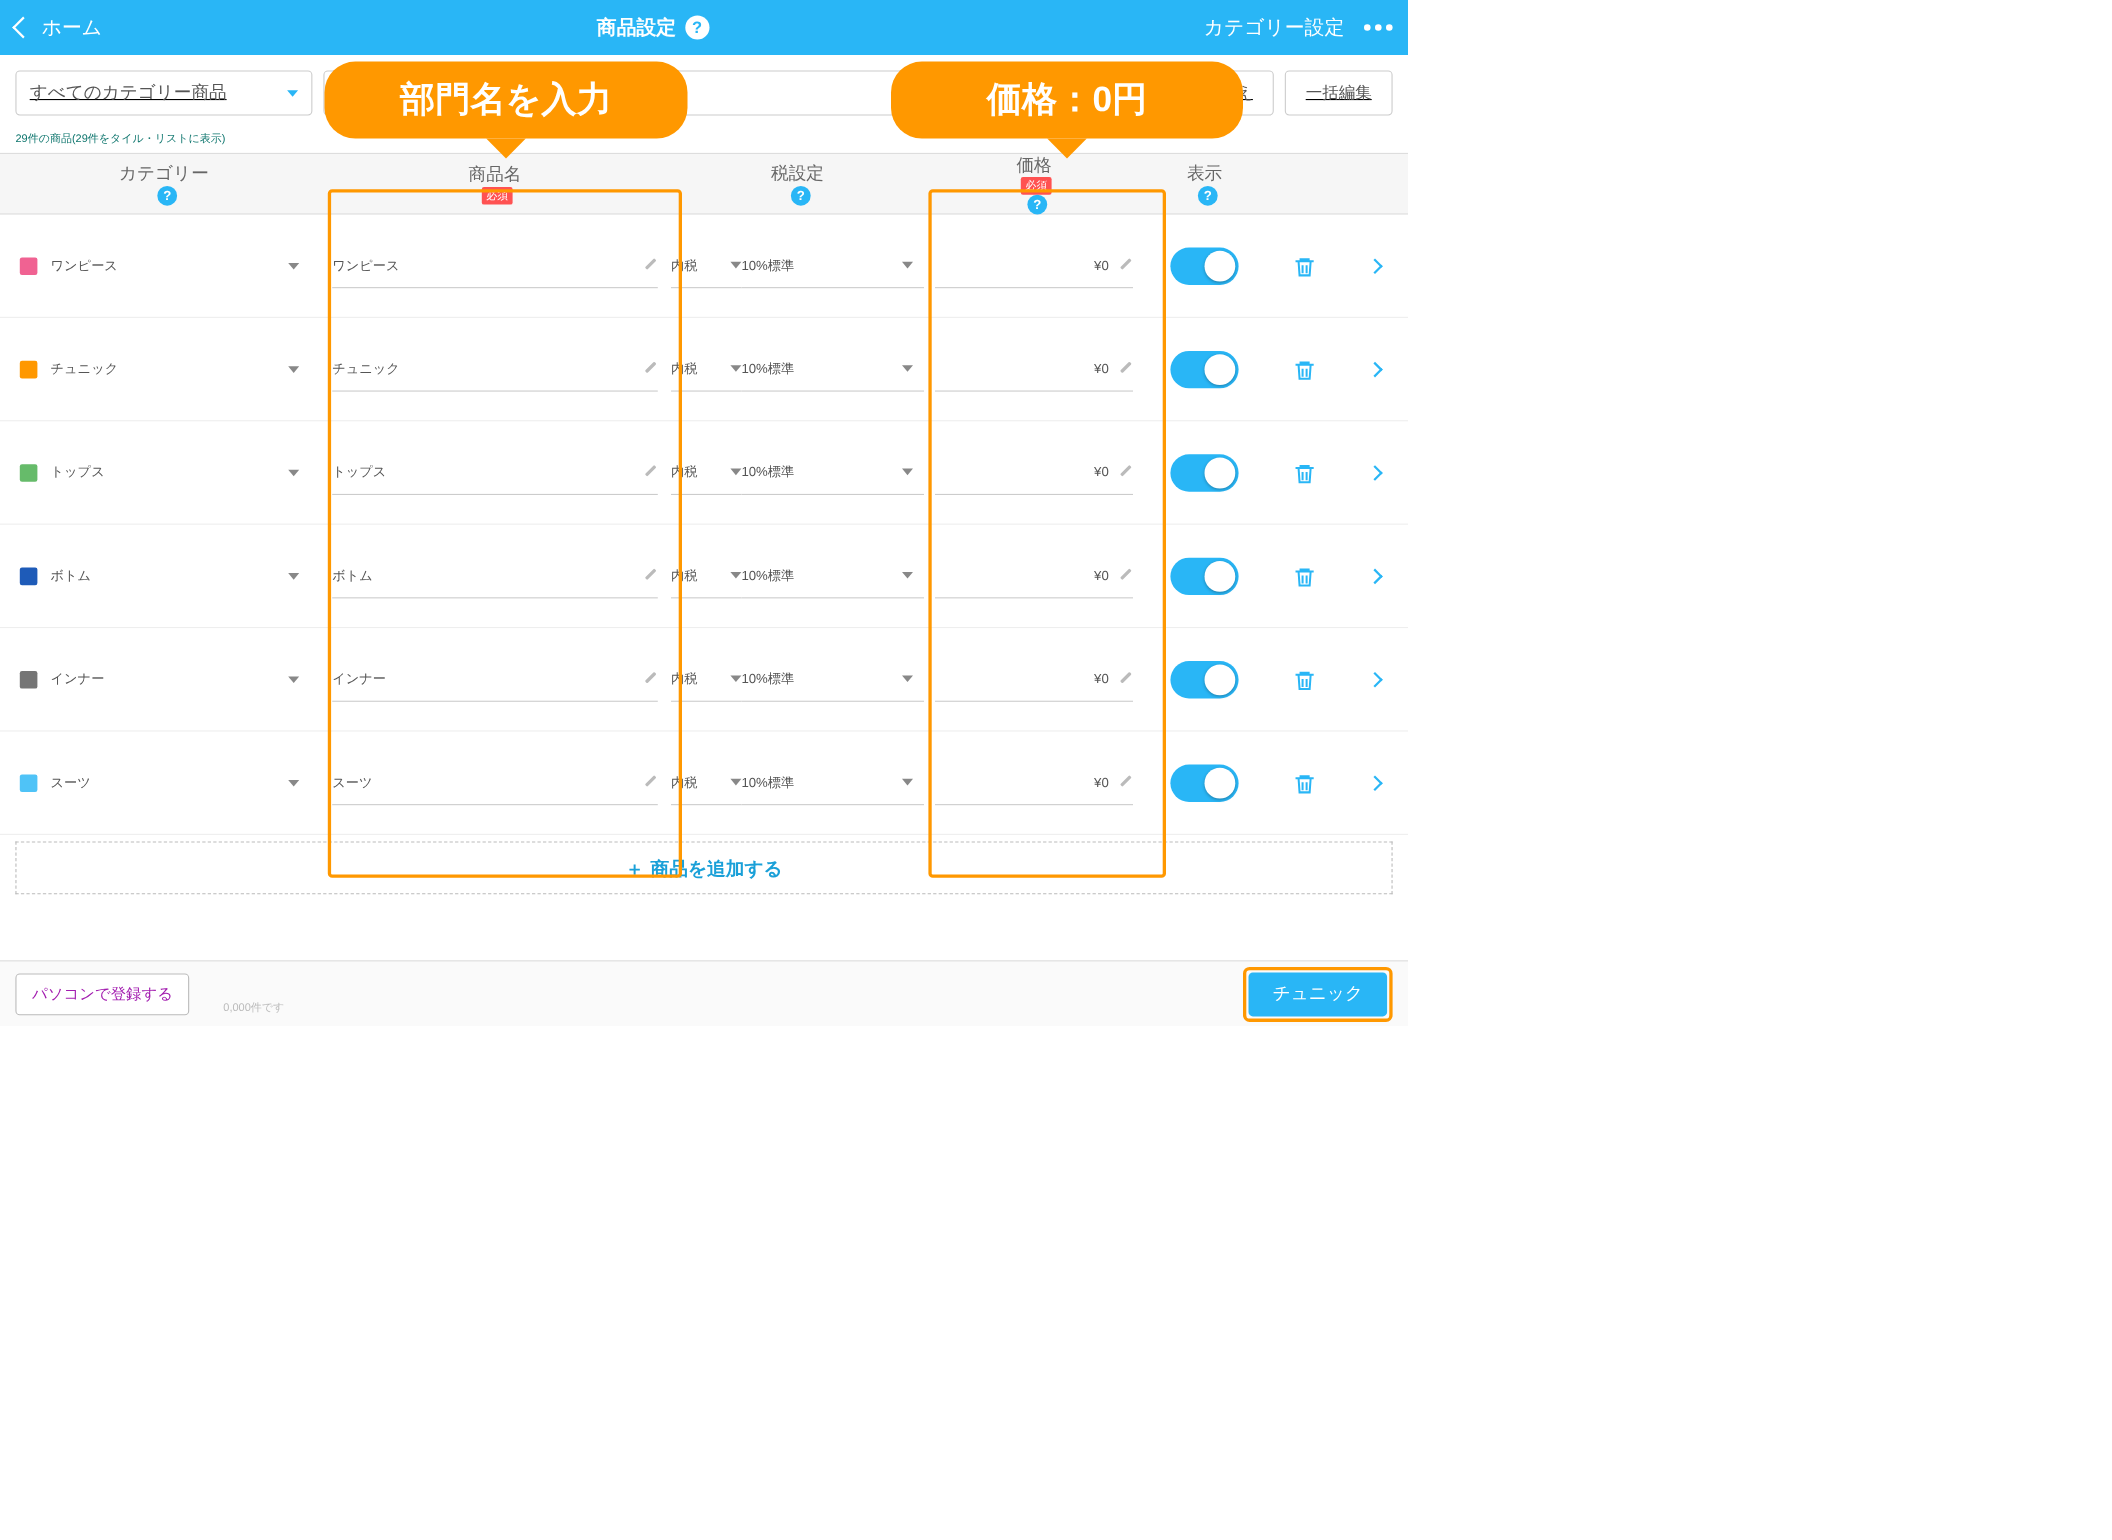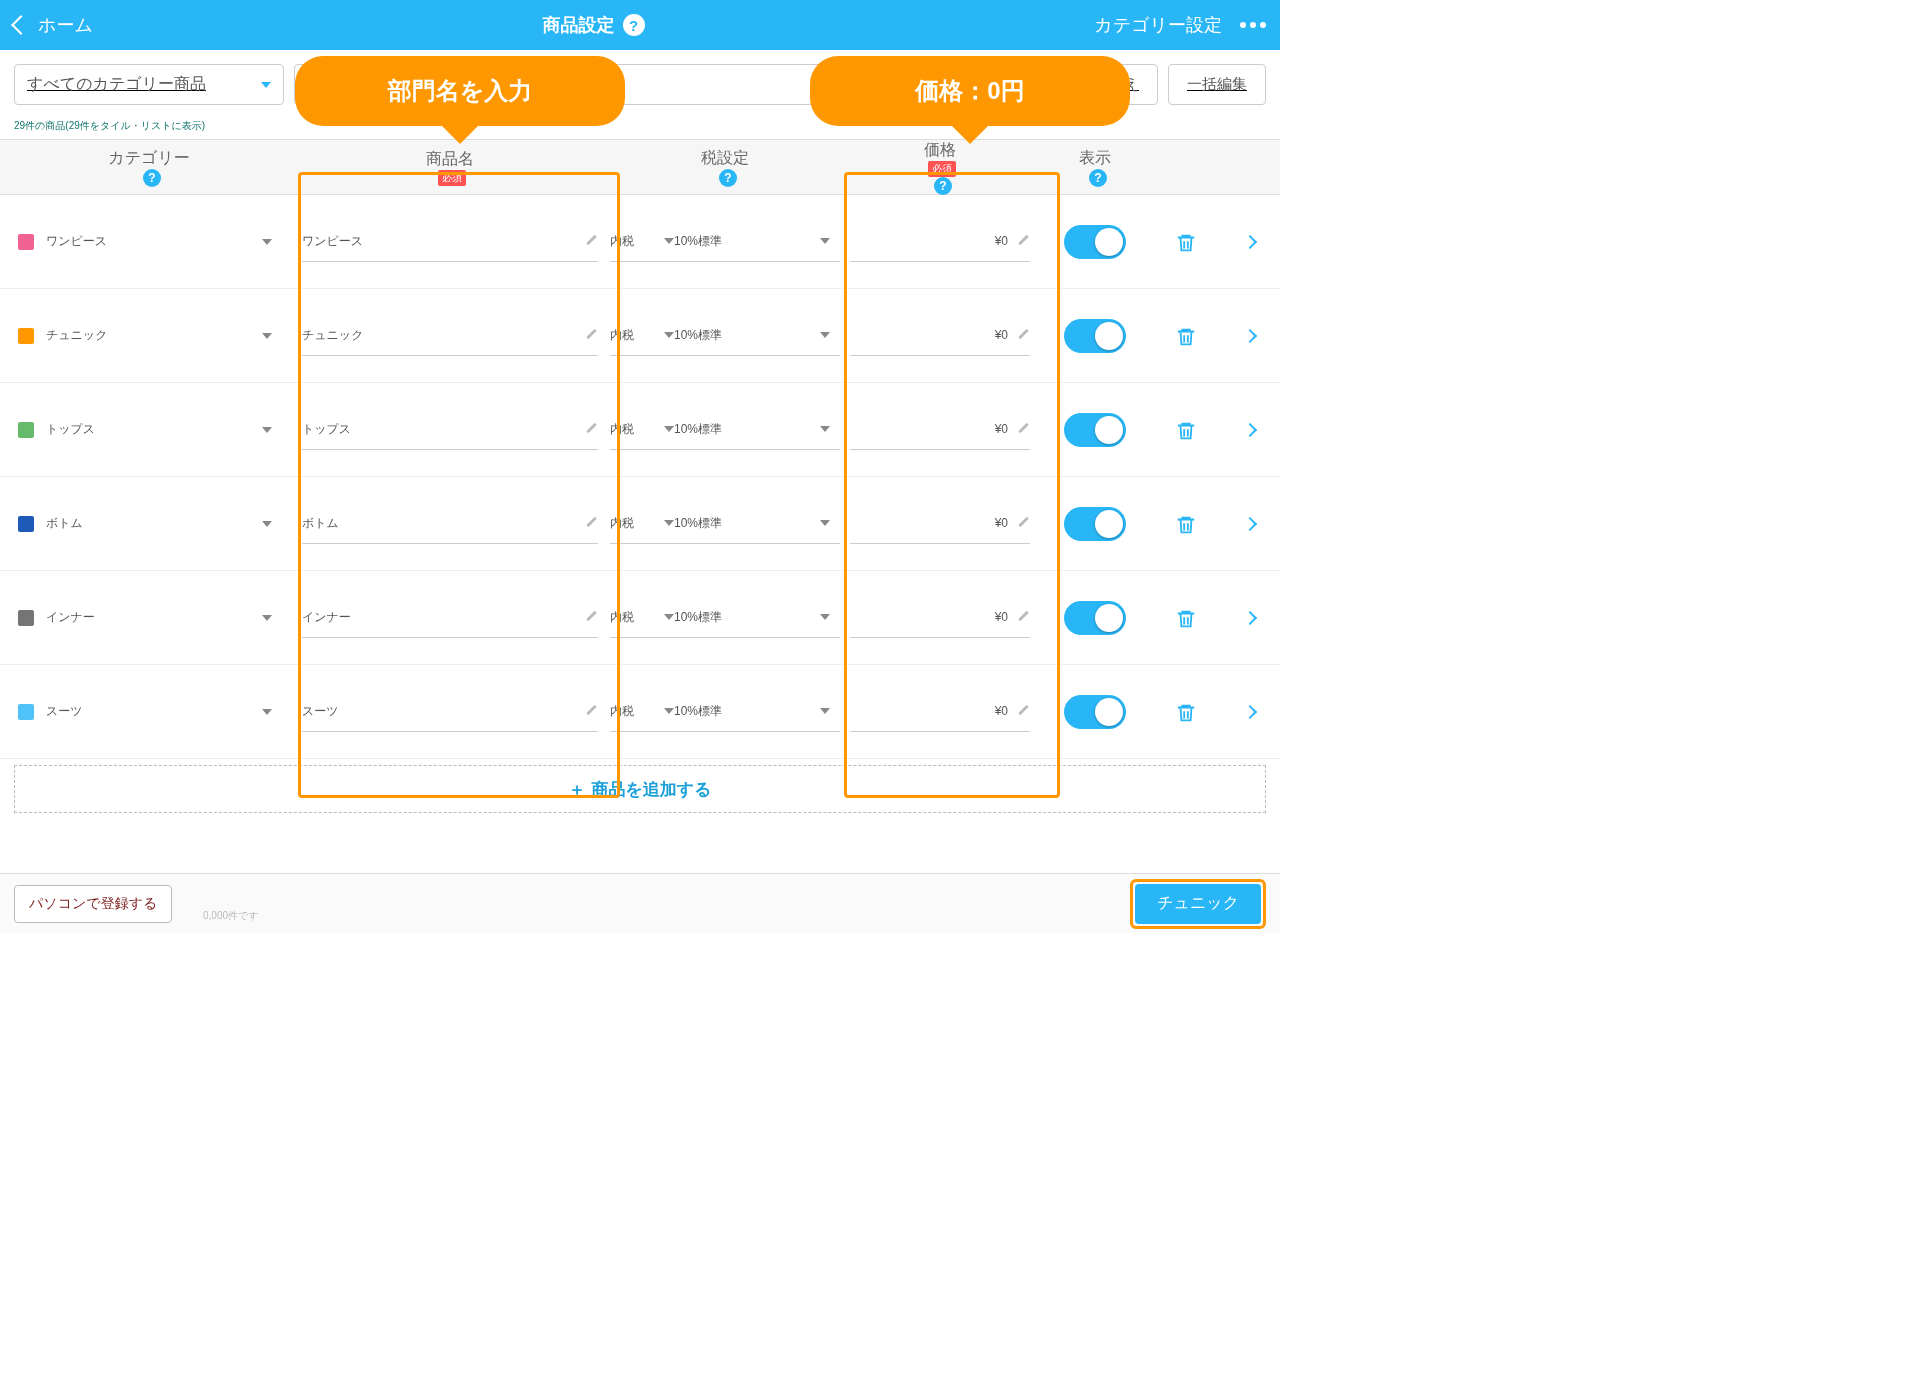--- a/index.html
+++ b/index.html
@@ -63,27 +63,27 @@
 .toggle::after { content: ""; position: absolute; width: 28px; height: 28px; border-radius: 50%; background: #fff; top: 3px; right: 3px; box-shadow: 0 1px 3px rgba(0,0,0,.3); }
 .actcell { width: 130px; display: flex; justify-content: space-around; align-items: center; }
 .trash { width: 20px; height: 22px; position: relative; cursor: pointer; }
 .trash svg { width: 22px; height: 24px; }
 
 
 .add-row { height: 48px; display: flex; align-items: center; justify-content: center; border: 1px dashed #bbb; margin: 6px 14px 0; color: #1aa0d8; font-size: 17px; font-weight: 600; cursor: pointer; gap: 6px; }
 
 
 .footer { position: absolute; bottom: 0; left: 0; right: 0; height: 60px; border-top: 1px solid #ddd; display: flex; align-items: center; justify-content: space-between; padding: 0 14px; background: #fafafa; }
-.btn-pc { height: 38px; padding: 0 14px; border: 1px solid #bbb; border-radius: 4px; background: #fff; color: #7f1d1d; font-size: 14px; }
+.btn-pc { height: 38px; padding: 0 14px; border: 1px solid #bbb; border-radius: 4px; background: #fff; color: #a21caf; font-size: 14px; }
 .btn-save { height: 40px; padding: 0 22px; border-radius: 4px; background: #29b6f6; color: #fff; font-size: 16px; border: none; cursor: pointer; }
 .save-frame { border: 3px solid #ff9800; border-radius: 6px; padding: 2px; }
 .limit-text { position: absolute; bottom: 10px; left: 203px; color: #bbb; font-size: 10px; }
 
 
-.callout { position: absolute; background: #ff9800; color: #fff; font-size: 24px; font-weight: 600; display: flex; align-items: center; justify-content: center; height: 70px; z-index: 10; border-radius: 28px; }
+.callout { position: absolute; background: #ff9800; color: #fff; font-size: 32px; font-weight: 600; display: flex; align-items: center; justify-content: center; height: 70px; z-index: 10; border-radius: 28px; }
 .callout::after { content: ""; position: absolute; bottom: -18px; left: 50%; transform: translateX(-50%); border-left: 18px solid transparent; border-right: 18px solid transparent; border-top: 18px solid #ff9800; }
 .callout1 { left: 295px; top: 56px; width: 330px; }
 .callout2 { left: 810px; top: 56px; width: 320px; }
 .col-frame { position: absolute; border: 3px solid #ff9800; border-radius: 4px; pointer-events: none; z-index: 5; }
 .frame-name  { left: 298px; top: 172px; width: 322px; height: 626px; }
 .frame-price { left: 844px; top: 172px; width: 216px; height: 626px; }
 </style>
 </head>
 <body>
 

